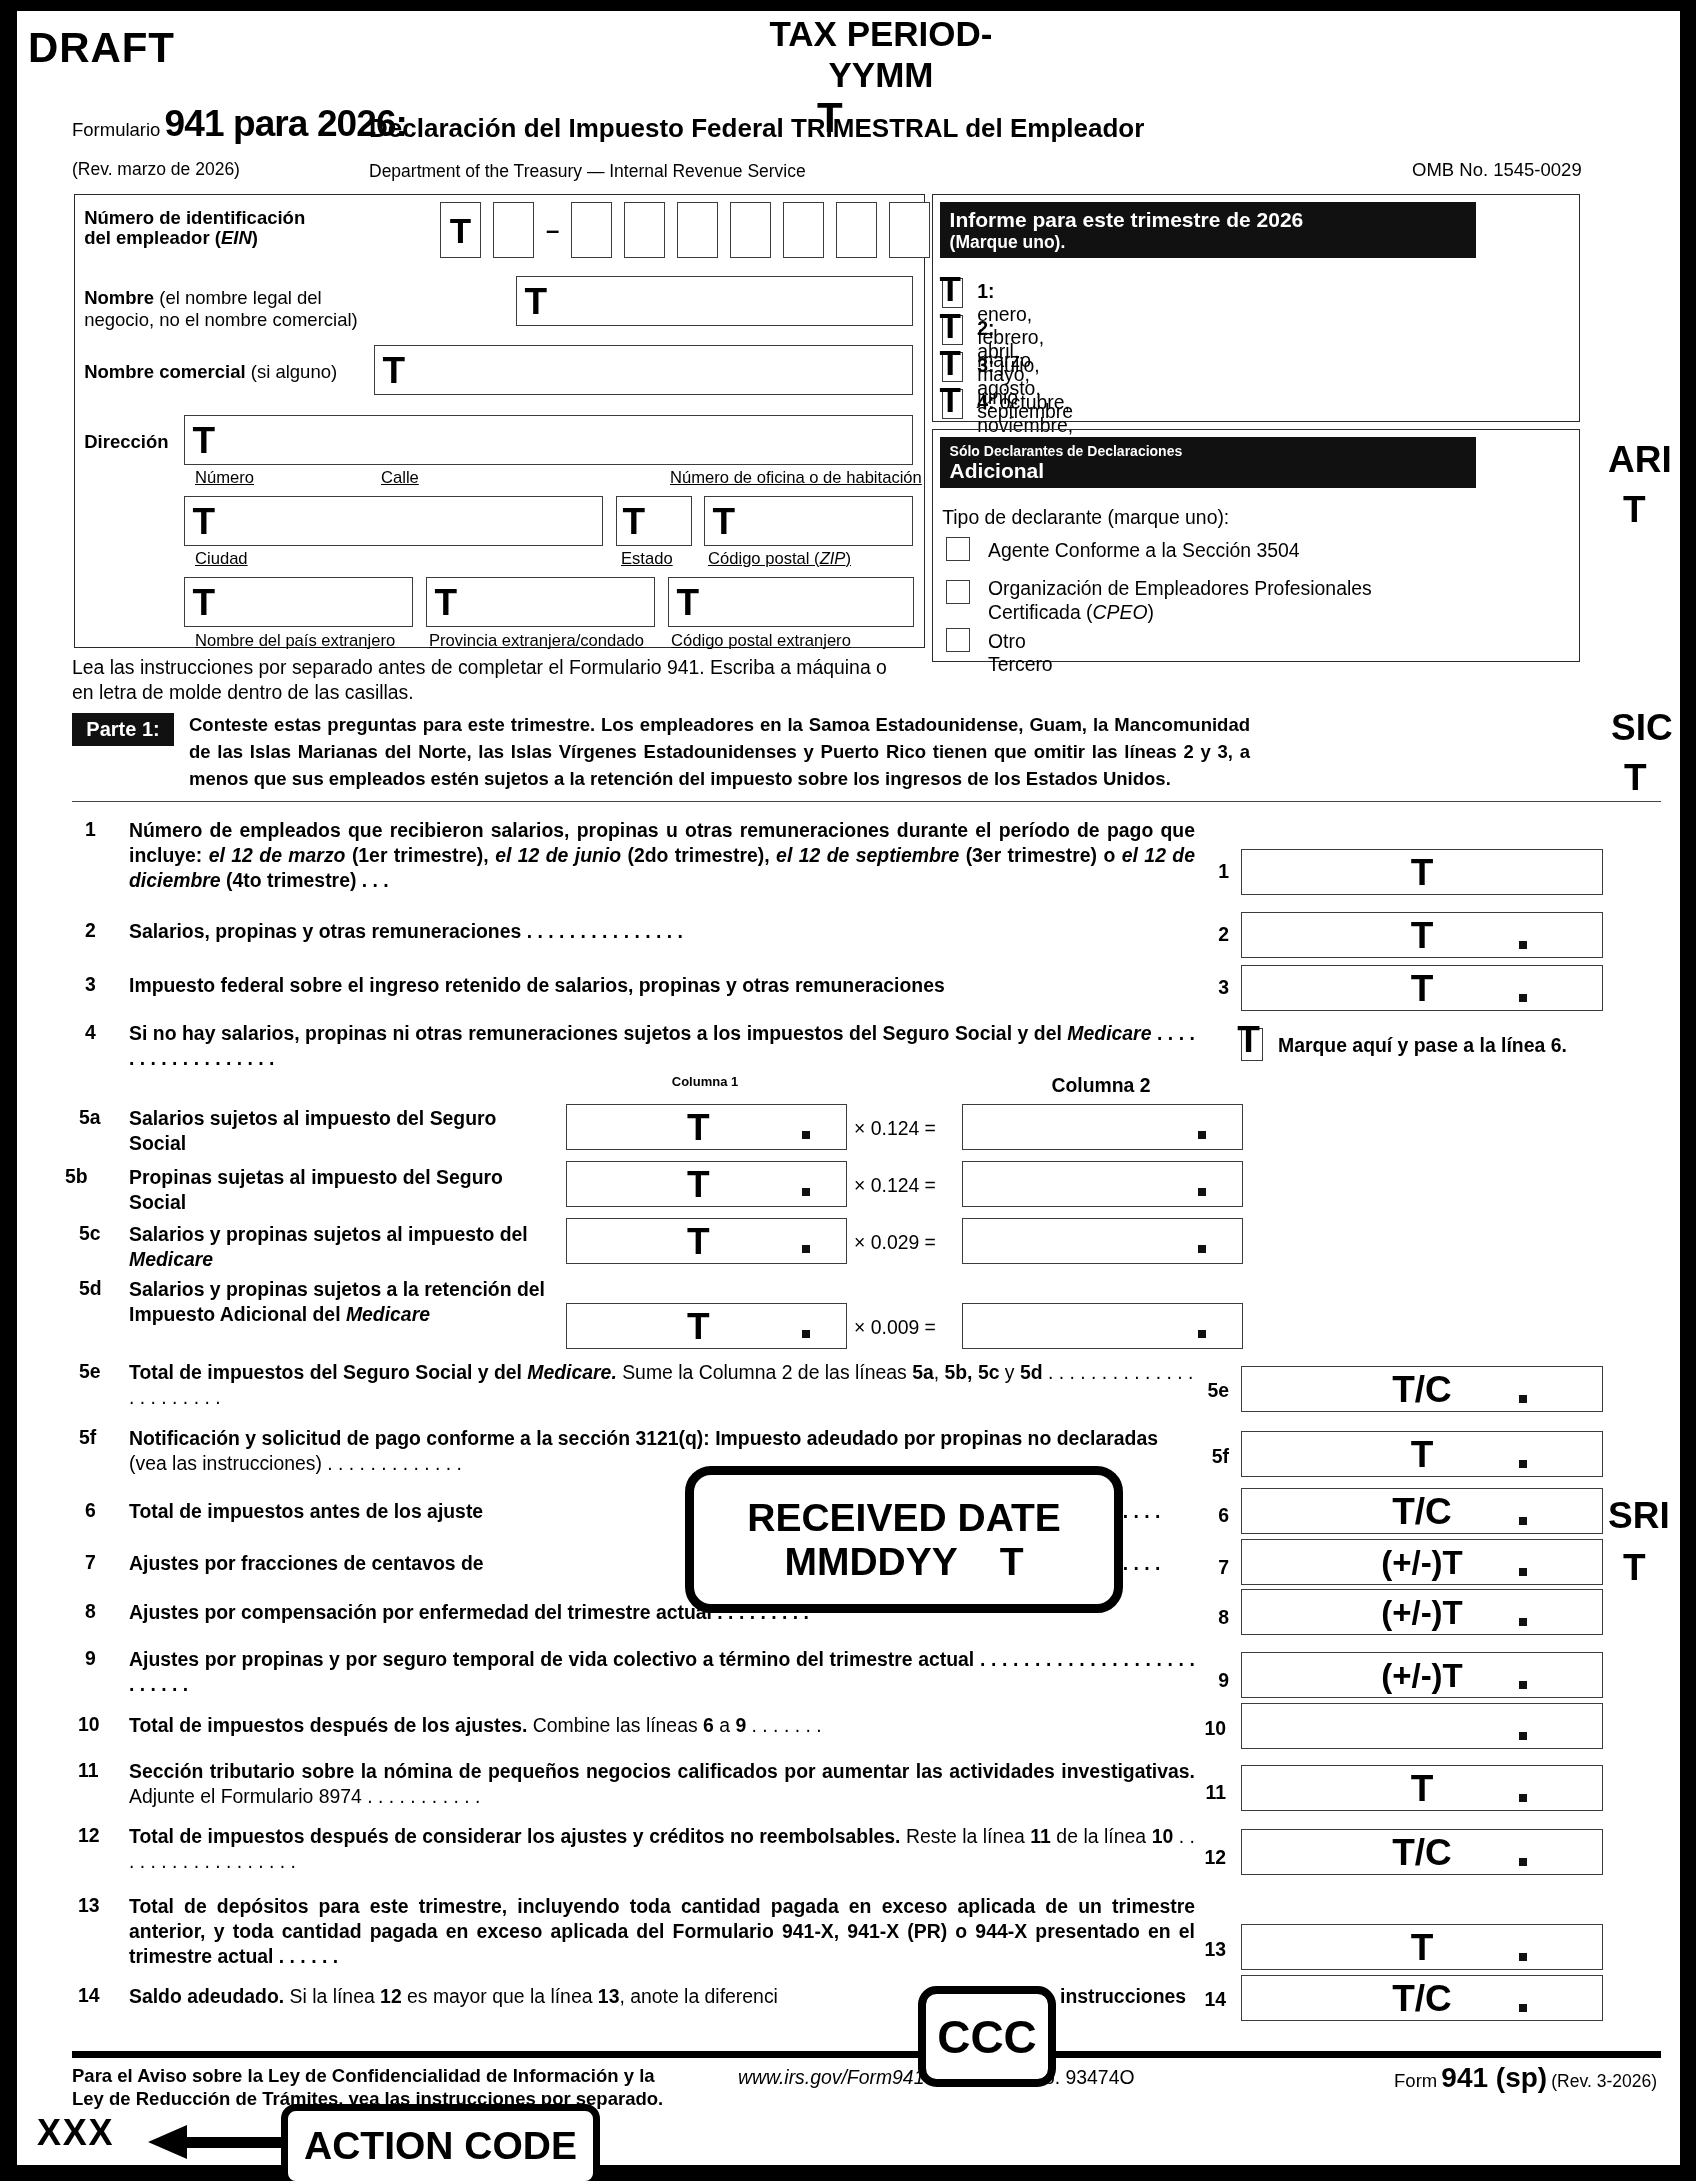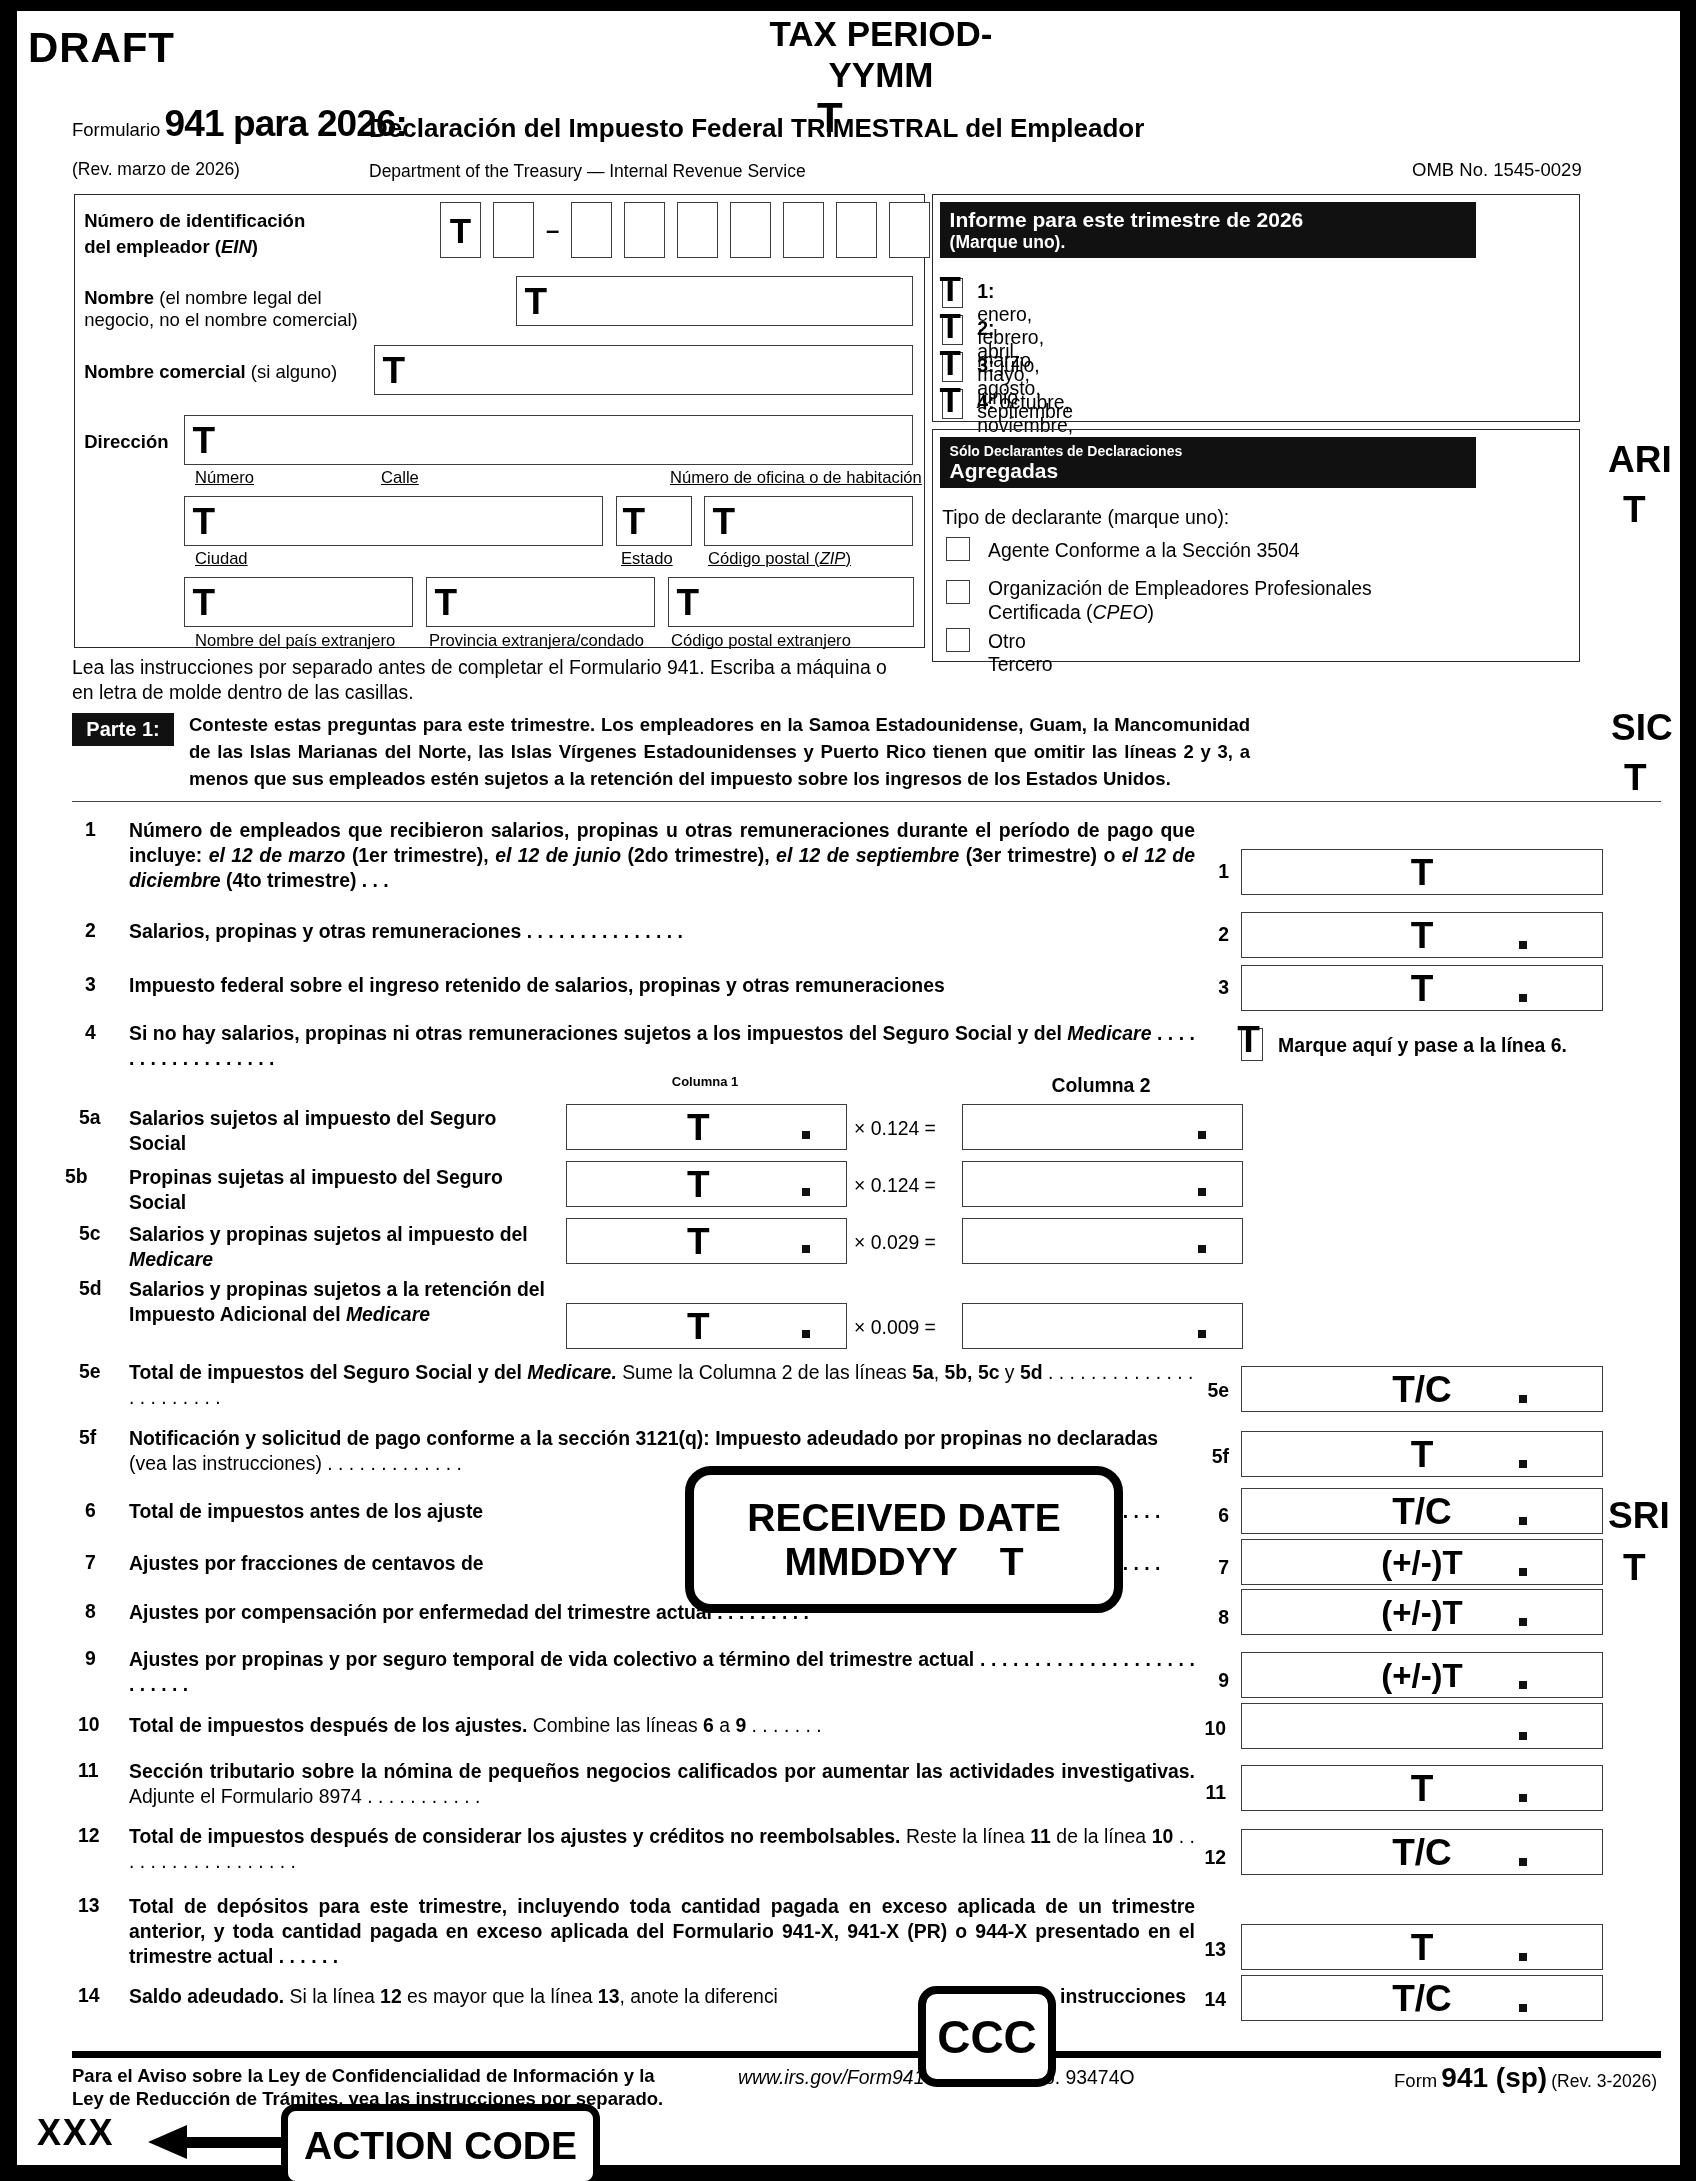--- a/index.html
+++ b/index.html
@@ -49,21 +49,21 @@
   <div class="abs" style="left:72px;top:103px">
     <span style="font-size:18.5px">Formulario</span>
     <span class="b" style="font-size:37px;letter-spacing:-0.9px">941 para 2026:</span>
   </div>
   <div class="abs b" style="left:369px;top:113px;width:1034px;font-size:26px">Declaración del Impuesto Federal TRIMESTRAL del Empleador</div>
   <div class="abs" style="left:72px;top:159px;font-size:17.5px">(Rev. marzo de 2026)</div>
   <div class="abs" style="left:369px;top:161px;font-size:17.5px">Department of the Treasury — Internal Revenue Service</div>
   <div class="abs" style="left:1412px;top:159px;font-size:18.5px">OMB No. 1545-0029</div>
 
   <div class="abs" style="left:74px;top:194px;width:849px;height:452px;border:1.8px solid #2b2b2b">
-    <div class="abs row-text" style="left:9.2px;top:13px;width:231px;font-size:18.5px;line-height:26px"><span style="font-weight: bold; font-style: normal;">Número de identificación del empleador (</span><span style="font-weight: bold; font-style: italic;">EIN</span><span style="font-weight: bold; font-style: normal;">)</span></div>
+    <div class="abs row-text" style="left:9.2px;top:13px;width:231px;font-size:18.5px;line-height:20px"><span style="font-weight: bold; font-style: normal;">Número de identificación del empleador (</span><span style="font-weight: bold; font-style: italic;">EIN</span><span style="font-weight: bold; font-style: normal;">)</span></div>
     <div class="abs" style="left:365px;top:7.4px;display:flex;align-items:center;gap:12px">
       <div class="cbox" style="position:static;width:39px;height:54px;display:flex;align-items:center;justify-content:center">
           <span class="bigT" style="font-size:35px">T</span>
         </div>
       <div class="cbox" style="position:static;width:39px;height:54px"></div>
       <div style="font-size:24px;font-weight:bold">–</div>
       <div class="cbox" style="position:static;width:39px;height:54px"></div>
       <div class="cbox" style="position:static;width:39px;height:54px"></div>
       <div class="cbox" style="position:static;width:39px;height:54px"></div>
       <div class="cbox" style="position:static;width:39px;height:54px"></div>
@@ -142,21 +142,21 @@
     <div class="optrow" style="left:9.2px;top:196px">
       <span class="cbox" style="left:0;top:-1.8px;width:18.5px;height:28px"></span>
       <span class="cbT" style="left:-2.8px;top:-9.2px">T</span>
       <span class="abs" style="left:35px;top:0"><span class="b">4:</span> <span>octubre, noviembre, diciembre</span></span>
     </div>
   </div>
 
   <div class="abs" style="left:932px;top:429px;width:646px;height:231px;border:1.8px solid #2b2b2b">
     <div class="blackhead abs" style="left:7.4px;top:7.4px;width:517px">
       <div style="font-size:14px">Sólo Declarantes de Declaraciones</div>
-      <div style="font-size:21px">Agregadas</div>
+      <div style="font-size:21px">Adicional</div>
     </div>
     <div class="abs" style="left:9.2px;top:76px;font-size:19.4px">Tipo de declarante (marque uno):</div>
     <div class="optrow" style="left:13px;top:107px">
       <span class="cbox" style="left:0;top:0;width:22px;height:22px"></span>
       <span class="abs" style="left:42px;top:1.8px;width:517px"><span style="font-weight: normal; font-style: normal;">Agente Conforme a la Sección 3504</span></span>
     </div>
     <div class="optrow" style="left:13px;top:146px">
       <span class="cbox" style="left:0;top:3.7px;width:22px;height:22px"></span>
       <span class="abs" style="left:42px;top:0;width:480px;line-height:24px"><span style="font-weight: normal; font-style: normal;">Organización de Empleadores Profesionales Certificada (</span><span style="font-weight: normal; font-style: italic;">CPEO</span><span style="font-weight: normal; font-style: normal;">)</span></span>
     </div>

